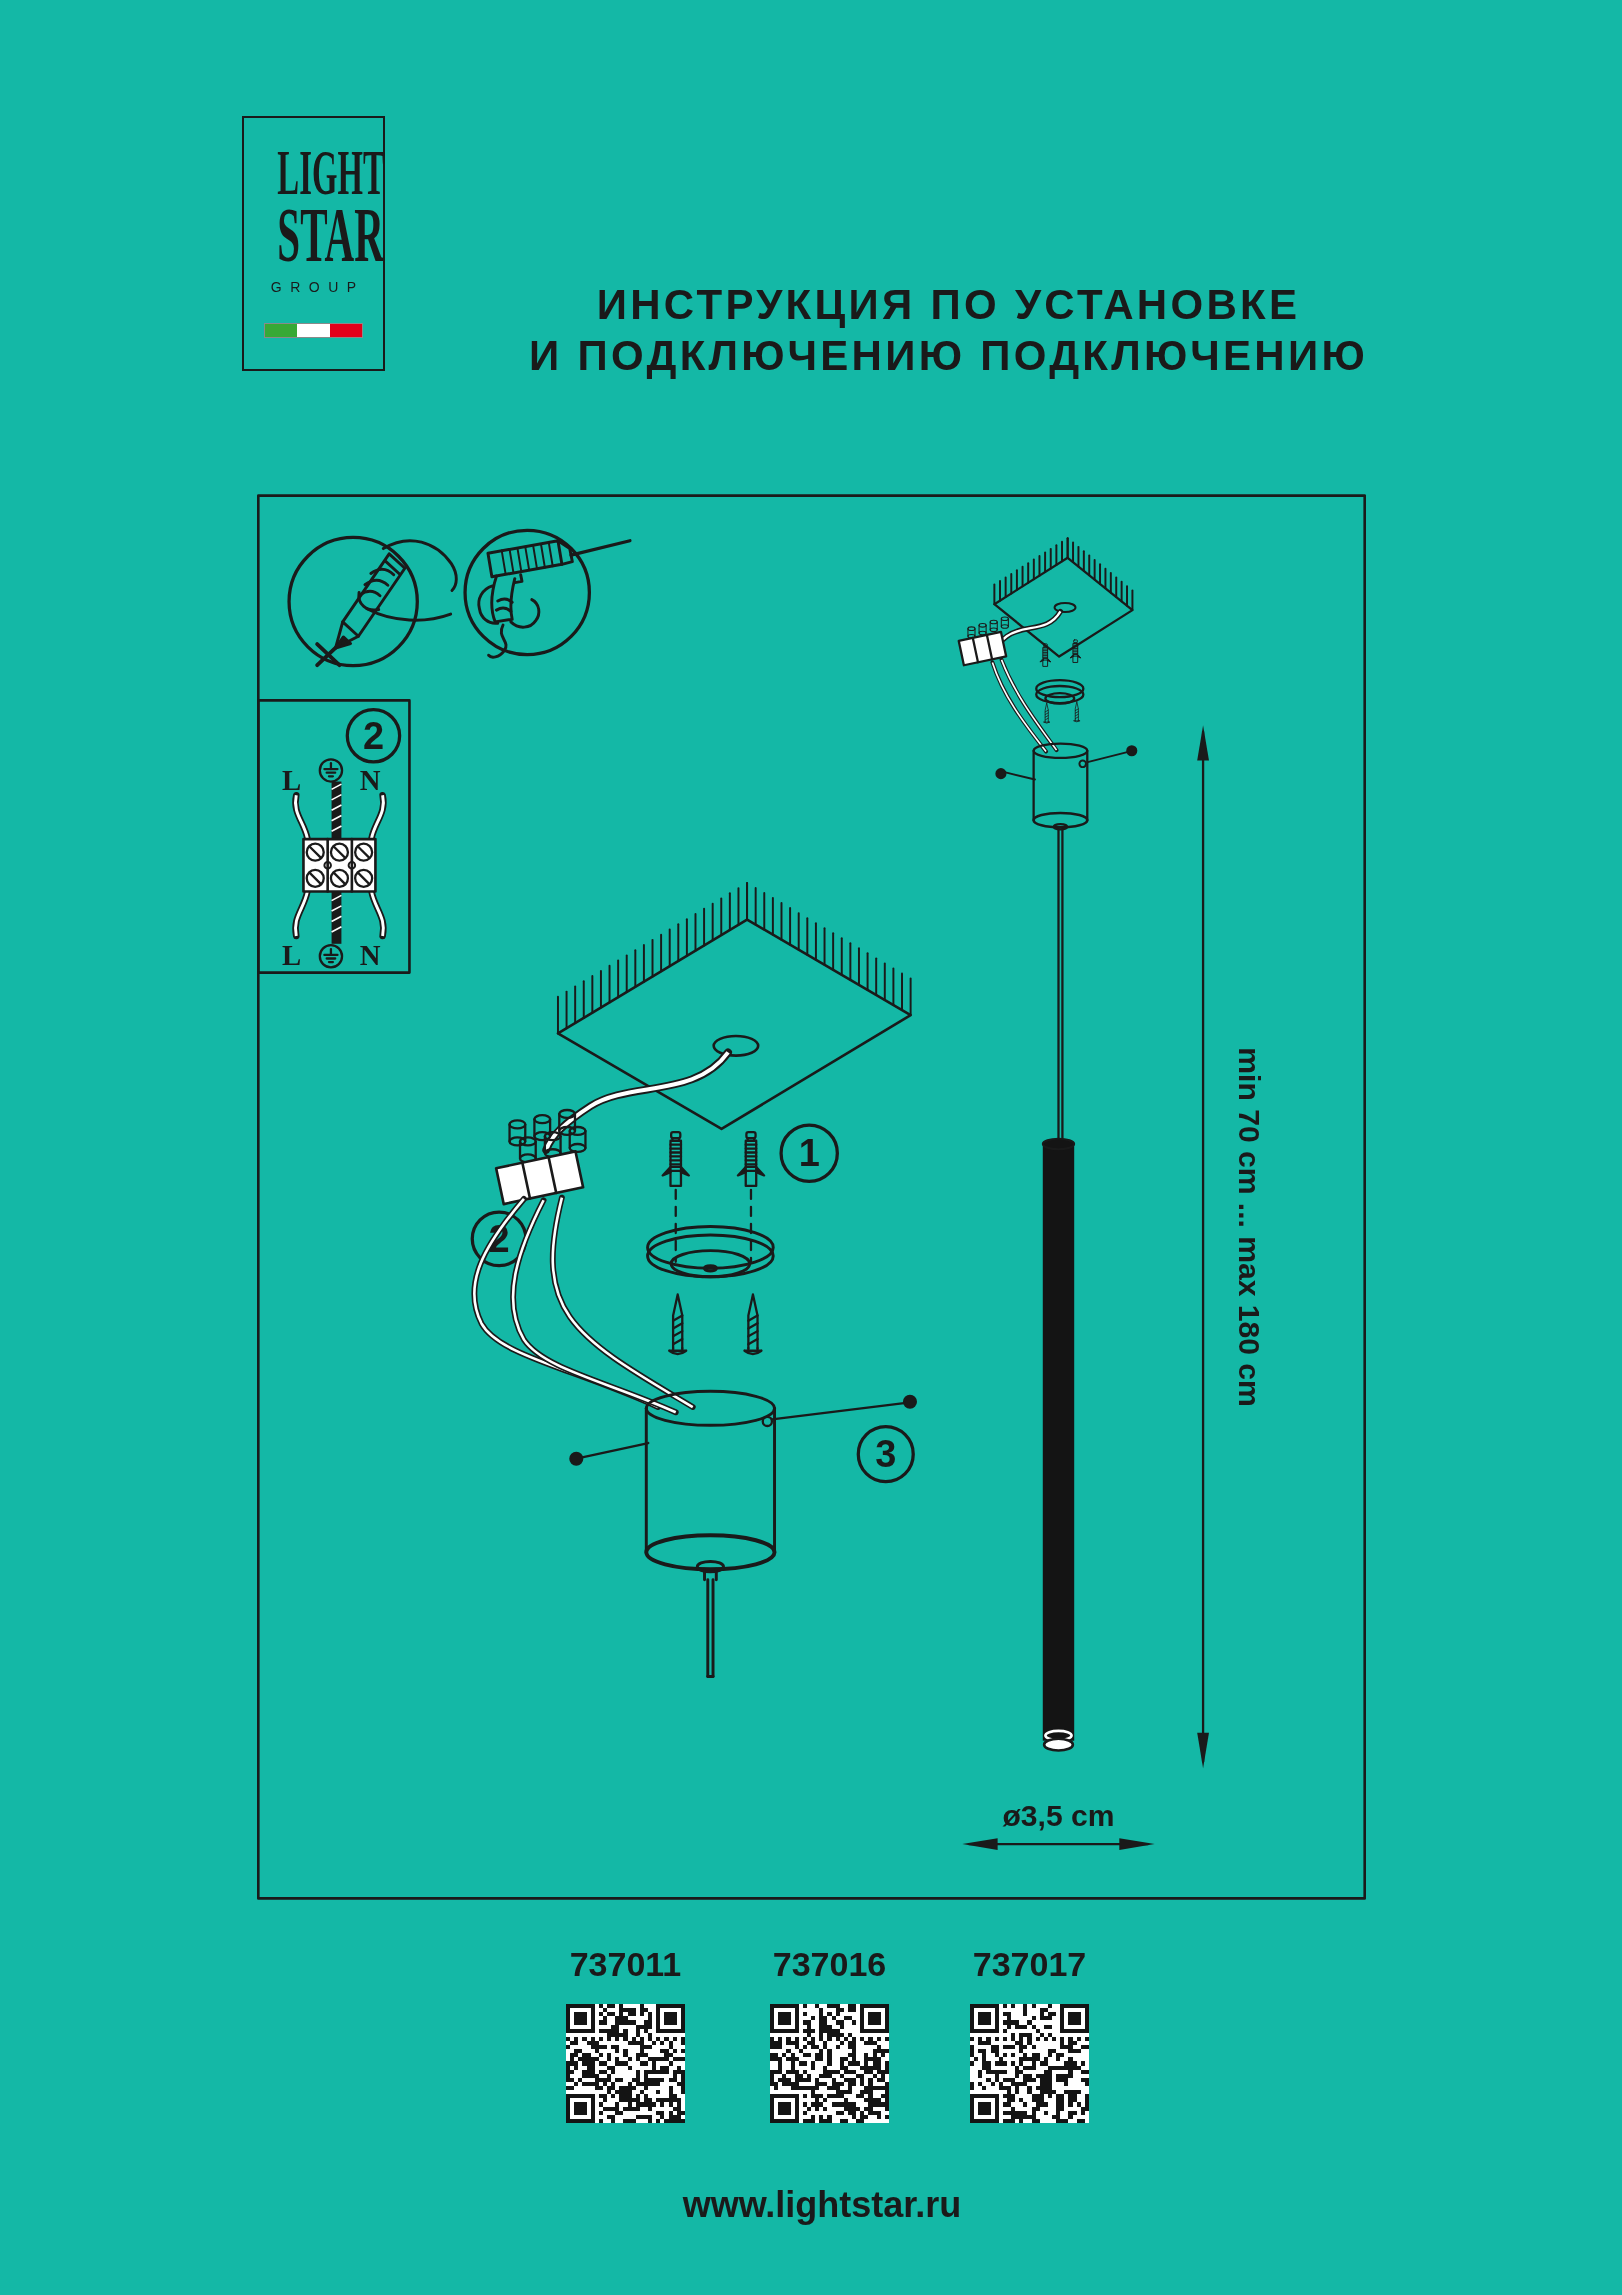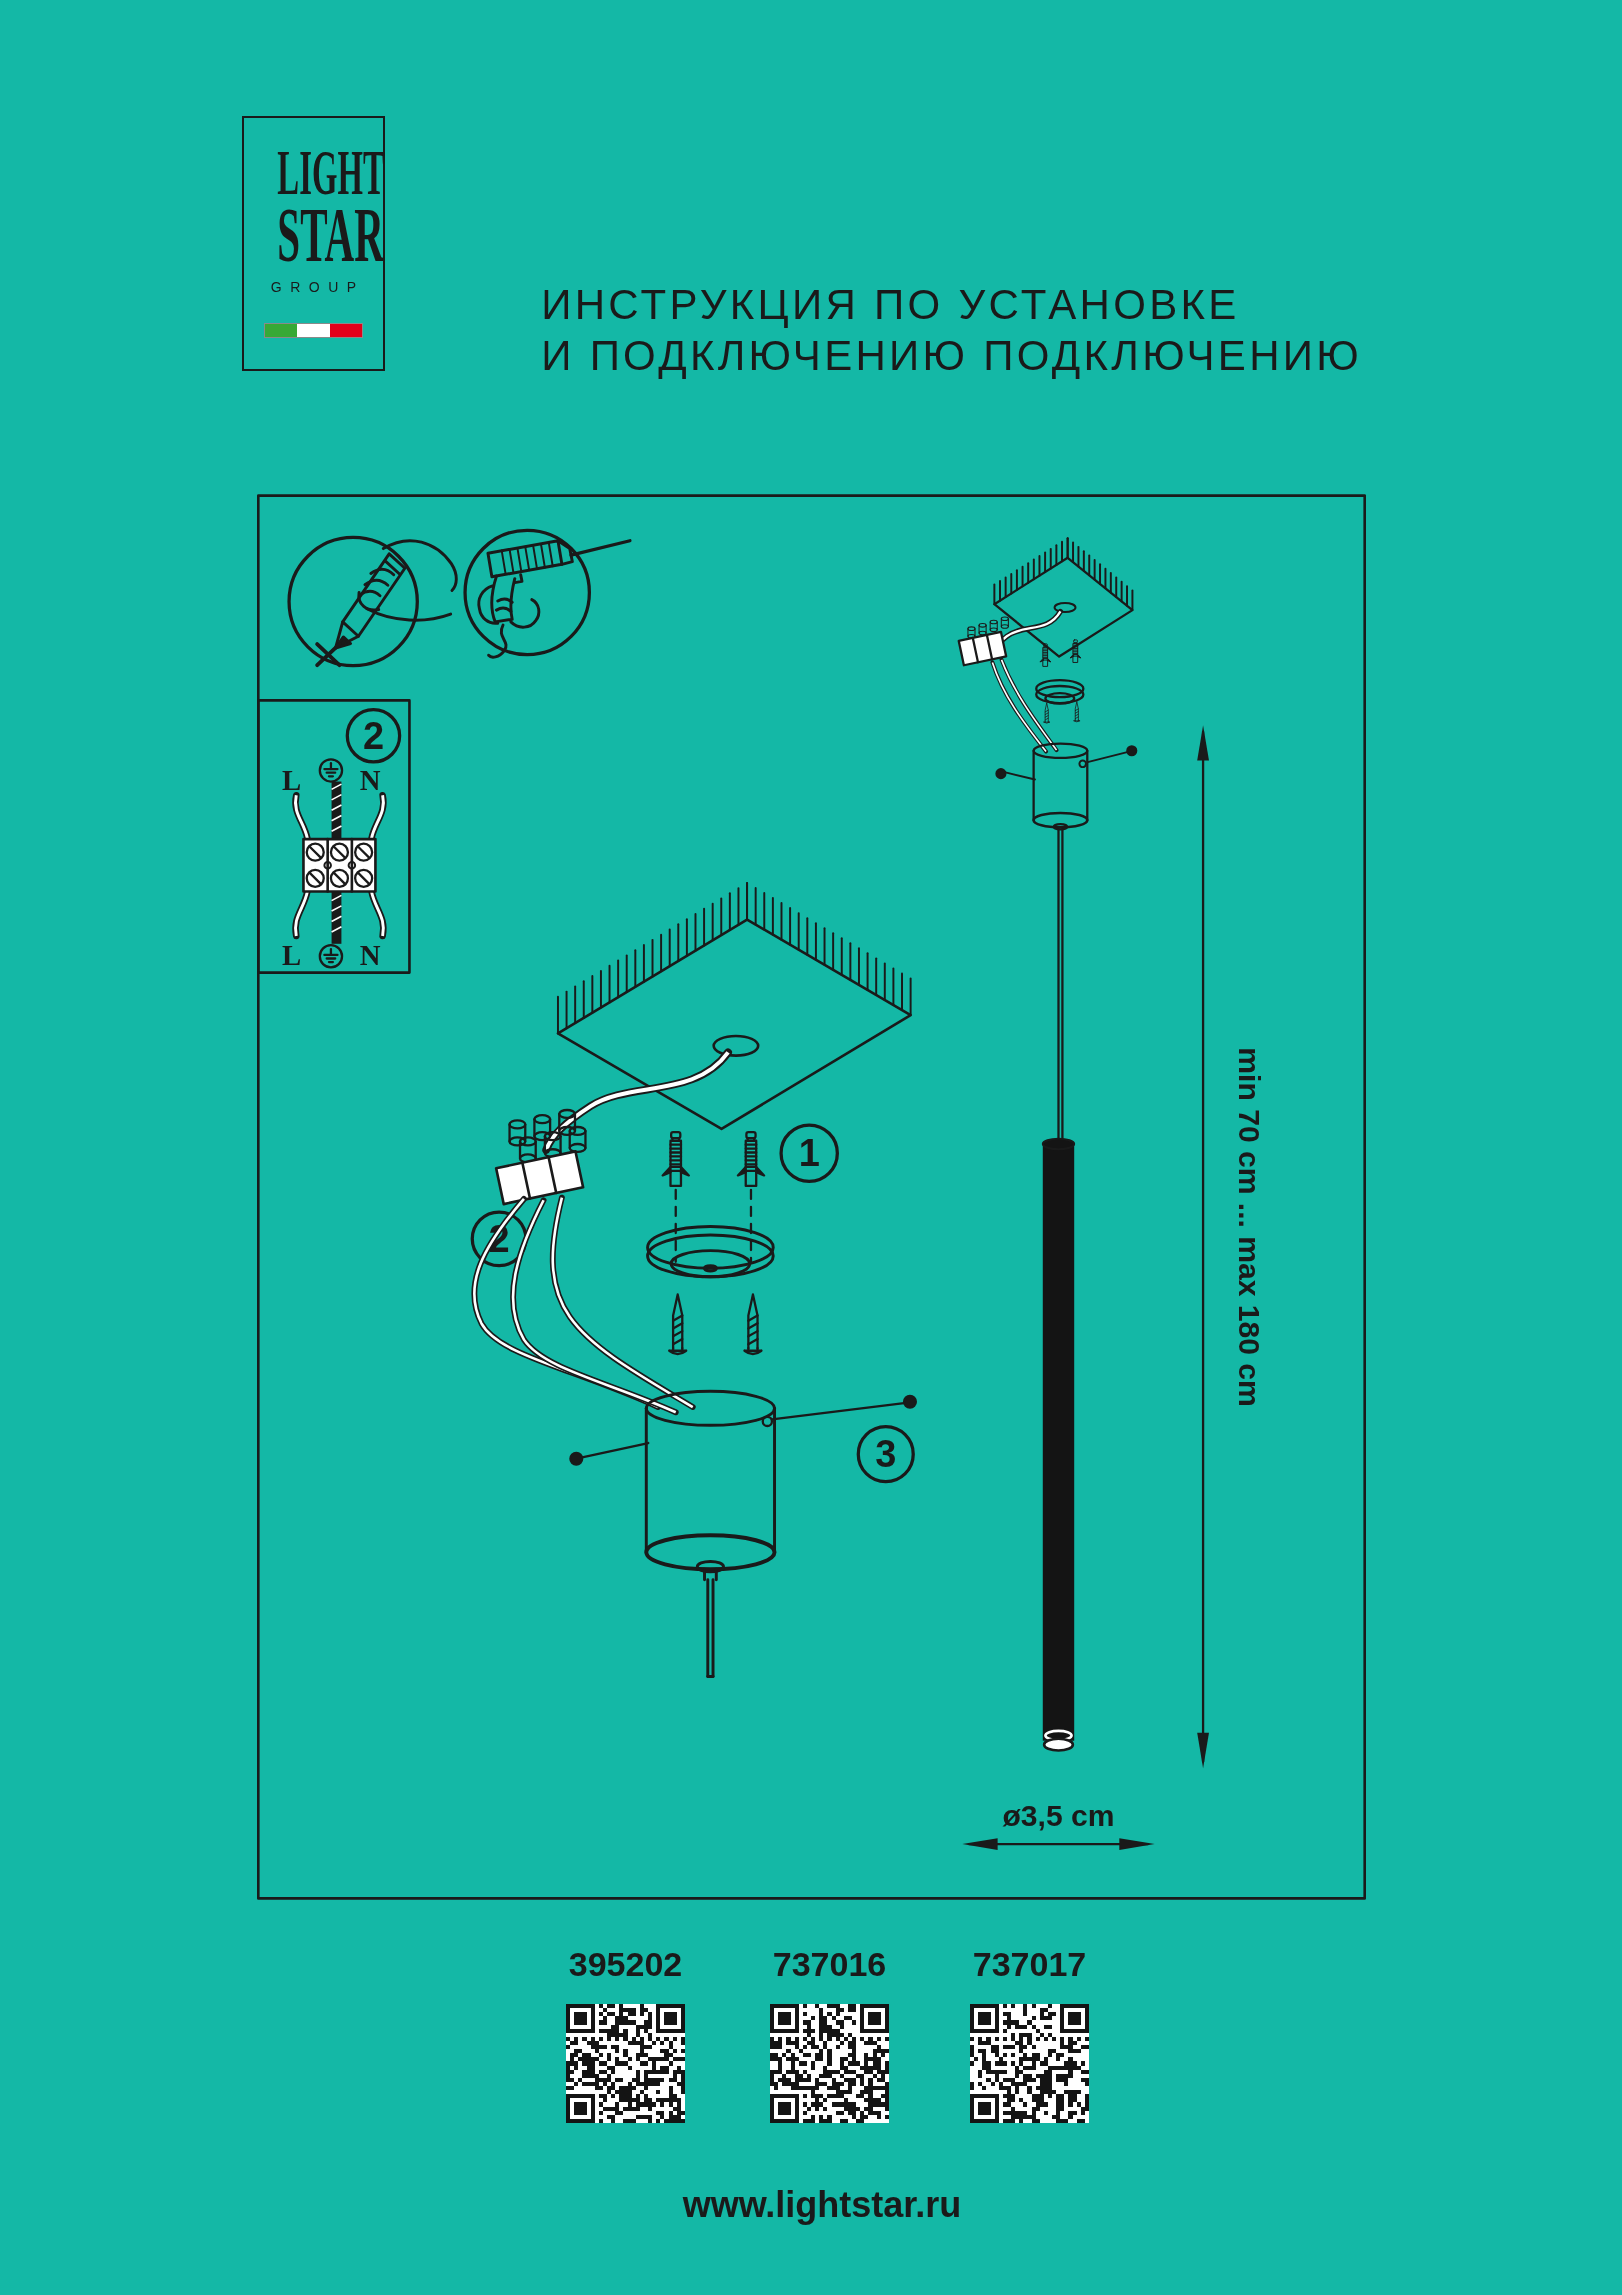--- a/index.html
+++ b/index.html
@@ -10,21 +10,21 @@
   .logo-light,.logo-star{position:absolute;left:0;width:100%;text-align:center;
         font-family:"Liberation Serif",serif;font-weight:700;transform:scaleX(.52);transform-origin:50% 50%;white-space:nowrap;}
   .logo-light{top:26px;font-size:63px;line-height:59px;}
   .logo-star{top:81px;font-size:79px;line-height:72px;}
   .logo-group{position:absolute;left:0;top:161px;width:100%;text-align:center;font-size:14px;font-weight:400;
         letter-spacing:8.5px;text-indent:8.5px;white-space:nowrap;}
   .logo-flag{position:absolute;left:20px;top:205px;width:97px;height:13px;border:1.3px solid #8a8a8a;display:flex;box-sizing:content-box;}
   .logo-flag div{flex:1;}
   
   .title-series{position:absolute;right:255px;top:120px;text-align:right;font-size:44px;font-weight:700;line-height:55px;white-space:nowrap;}
-  .title-instruction{position:absolute;right:261px;top:279px;text-align:left;font-size:42px;font-weight:400;line-height:51px;letter-spacing:3.3px;white-space:nowrap;}
+  .title-instruction{position:absolute;right:255px;top:279px;text-align:center;font-size:42px;font-weight:700;line-height:51px;letter-spacing:3.3px;white-space:nowrap;}
   
   .diagram-svg{position:absolute;left:257px;top:494px;}
   .ink{stroke:#1a1a1a;fill:none;stroke-linecap:round;stroke-linejoin:round;}
   text.num{font-family:"Liberation Sans",sans-serif;font-weight:700;font-size:58px;fill:#1a1a1a;stroke:none;text-anchor:middle;}
   text.ln{font-family:"Liberation Serif",serif;font-weight:700;font-size:44px;fill:#1a1a1a;stroke:none;text-anchor:middle;}
   text.dim{font-family:"Liberation Sans",sans-serif;font-weight:700;font-size:46px;fill:#1a1a1a;stroke:none;text-anchor:middle;}
   
   .qr-label{position:absolute;width:119px;text-align:center;top:1945px;font-size:34px;font-weight:700;}
   .qr-svg{position:absolute;top:2004px;width:119px;height:119px;}
   .website{position:absolute;left:822px;top:2184px;transform:translateX(-50%);font-size:36px;font-weight:700;white-space:nowrap;}
@@ -370,21 +370,21 @@
       <polygon fill="#1a1a1a" points="1838,1108 1829,1162 1847,1162"></polygon>
       <polygon fill="#1a1a1a" points="1838,2702 1829,2648 1847,2648"></polygon>
       <text class="dim" transform="translate(1893,1875) rotate(90)">min 70 cm ... max 180 cm</text>
       <text class="dim" x="1617" y="2790">ø3,5 cm</text>
       <line class="ink" stroke-width="3.5" x1="1480" y1="2818" x2="1754" y2="2818"></line>
       <polygon fill="#1a1a1a" points="1470,2818 1524,2809 1524,2827"></polygon>
       <polygon fill="#1a1a1a" points="1764,2818 1710,2809 1710,2827"></polygon>
     </g>
   </svg>
 
-  <div class="qr-label" style="left:566px;">395202</div>
+  <div class="qr-label" style="left:566px;">737011</div>
   <div class="qr-label" style="left:770px;">737016</div>
   <div class="qr-label" style="left:970px;">737017</div>
   <svg class="qr-svg" style="left:566px;" viewBox="0 0 29 29">
       <rect x="0" y="0" width="29" height="29" fill="#ffffff" shape-rendering="crispEdges"></rect>
       <rect x="8" y="0" width="1" height="1" fill="#141414" shape-rendering="crispEdges"></rect>
       <rect x="10" y="0" width="1" height="1" fill="#141414" shape-rendering="crispEdges"></rect>
       <rect x="11" y="0" width="1" height="1" fill="#141414" shape-rendering="crispEdges"></rect>
       <rect x="13" y="0" width="1" height="1" fill="#141414" shape-rendering="crispEdges"></rect>
       <rect x="18" y="0" width="1" height="1" fill="#141414" shape-rendering="crispEdges"></rect>
       <rect x="9" y="1" width="1" height="1" fill="#141414" shape-rendering="crispEdges"></rect>

